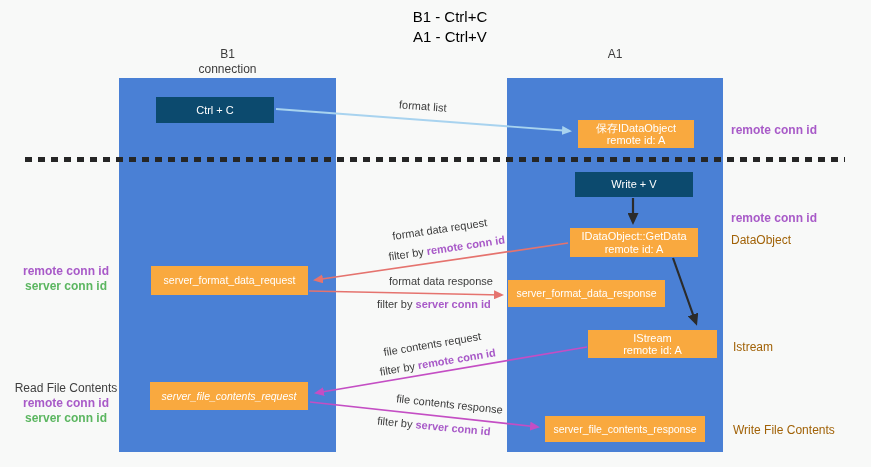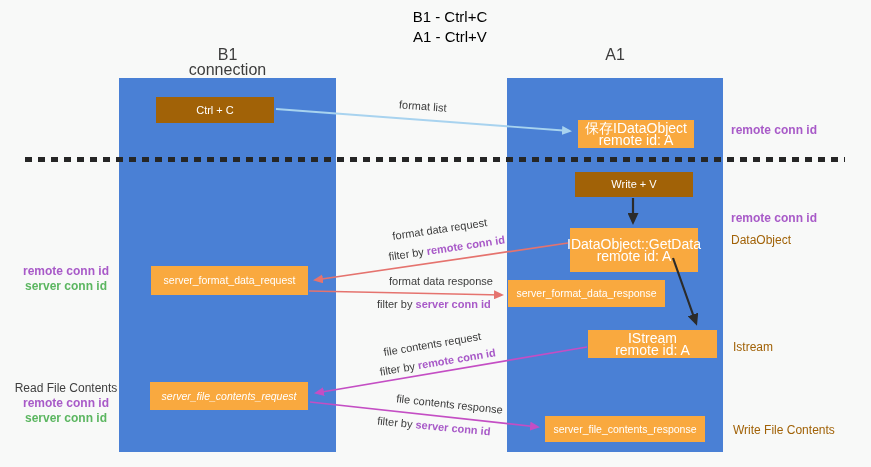--- a/index.html
+++ b/index.html
@@ -7,34 +7,34 @@
     position:relative; width:871px; height:467px; overflow:hidden;
     background:#f8f9f8;
     font-family:"Liberation Sans", sans-serif;
     color:#3f3f3f;
   }
   .title-block { position:absolute; left:300px; top:7px; width:300px; text-align:center;
     font-size:15px; line-height:20px; color:#000000; }
   .lane { position:absolute; top:78px; height:374px; background:#4a80d5; }
   .lane-b1 { left:119px; width:217px; }
   .lane-a1 { left:507px; width:216px; }
-  .lane-header { position:absolute; top:47px; text-align:center; font-size:16px; line-height:15px; color:#3d3d3d; }
+  .lane-header { position:absolute; top:47px; text-align:center; font-size:12px; line-height:15px; color:#3d3d3d; }
   .lane-header.b1 { left:119px; width:217px; }
   .lane-header.a1 { left:507px; width:216px; }
   .dashes { position:absolute; left:25px; top:157px; width:820px; height:5px;
     background:repeating-linear-gradient(to right, #262626 0 7px, transparent 7px 13px); }
   .box { position:absolute; display:flex; flex-direction:column; align-items:center; justify-content:center;
     color:#fff; text-align:center; font-size:11px; line-height:13px; }
-  .box.small { font-size:14px; line-height:12.5px; }
-  .green { background:#a16207; }
+  .box.small { font-size:11px; line-height:12.5px; }
+  .green { background:#0c4a6e; }
   .orange { background:#f9a93f; }
   .b-ctrl-c   { left:156px; top:97px;  width:118px; height:26px; }
   .b-save     { left:578px; top:120px; width:116px; height:28px; }
   .b-ctrl-v   { left:575px; top:172px; width:118px; height:25px; }
-  .b-getdata  { left:570px; top:228px; width:128px; height:44px; }
+  .b-getdata  { left:570px; top:228px; width:128px; height:29px; }
   .b-freq     { left:151px; top:266px; width:157px; height:29px; font-size:10.5px; }
   .b-fresp    { left:508px; top:280px; width:157px; height:27px; font-size:10.5px; }
   .b-istream  { left:588px; top:330px; width:129px; height:28px; }
   .b-creq     { left:150px; top:382px; width:158px; height:28px; font-size:10.5px;font-style:italic; }
   .b-cresp    { left:545px; top:416px; width:160px; height:26px; font-size:10.5px; }
   svg.arrows { position:absolute; left:0; top:0; pointer-events:none; }
   .flow-label { position:absolute; font-size:11px; color:#3c3c3c; white-space:nowrap; }
   .side-label { position:absolute; font-size:12px; color:#a16207; white-space:nowrap; }
   .purple { color:#a85ac8; font-weight:bold; }
   .greentx { color:#5bb660; font-weight:bold; }

